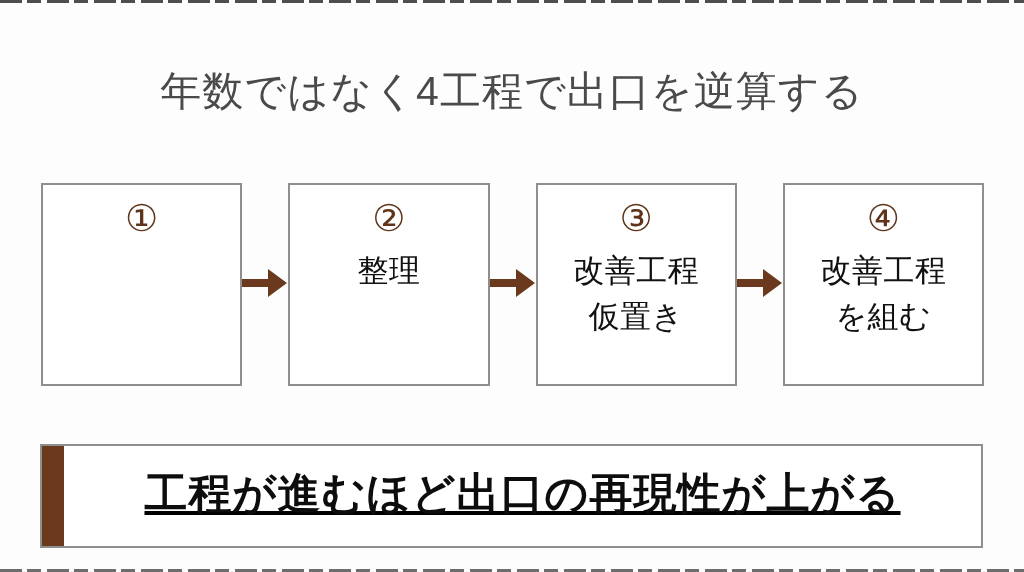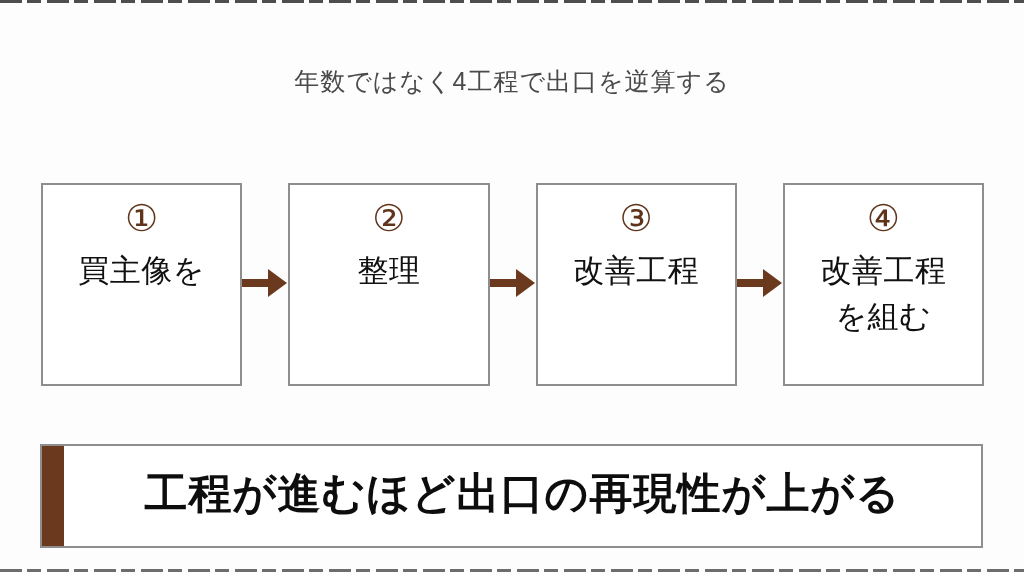--- a/index.html
+++ b/index.html
@@ -32,21 +32,21 @@
   }
   .edge-dashes.top { top: 0; }
   .edge-dashes.bottom { bottom: 0; opacity: 0.7; }
 
   .slide-title {
     position: absolute;
     top: 66px;
     left: 0;
     width: 100%;
     text-align: center;
-    font-size: 25px;
+    font-size: 41px;
     font-weight: 500;
     letter-spacing: 1px;
     color: #4a4a4a;
     line-height: 1.25;
   }
 
   .steps-row {
     position: absolute;
     left: 41px;
     top: 183px;
@@ -104,20 +104,21 @@
     position: absolute;
     left: 40px;
     top: 444px;
     width: 943px;
     height: 104px;
     box-sizing: border-box;
     border: 2px solid #8e8e8e;
     background: #ffffff;
     display: flex;
     align-items: stretch;
+    text-decoration: underline;
   }
 
   .banner-accent-bar {
     width: 22px;
     flex: none;
     background: #6b3a1e;
   }
 
   .banner-text {
     flex: 1;
@@ -136,21 +137,20 @@
 
 <div class="edge-dashes top"></div>
 
 <div class="slide-title">年数ではなく4工程で出口を逆算する</div>
 
 <div class="steps-row">
 
   <div class="step-box">
     <div class="step-number">①</div>
     <div class="step-label">
-      <span>買主像を</span>
     </div>
   </div>
 
   <div class="arrow-cell">
     <svg width="46" height="32" viewBox="0 0 46 32">
       <polygon points="0,12 26,12 26,2 45,16 26,30 26,20 0,20" fill="#6b3a1e"></polygon>
     </svg>
   </div>
 
   <div class="step-box">
@@ -163,20 +163,21 @@
   <div class="arrow-cell">
     <svg width="46" height="32" viewBox="0 0 46 32">
       <polygon points="0,12 26,12 26,2 45,16 26,30 26,20 0,20" fill="#6b3a1e"></polygon>
     </svg>
   </div>
 
   <div class="step-box">
     <div class="step-number">③</div>
     <div class="step-label">
       <span>改善工程</span>
+      <span>仮置き</span>
     </div>
   </div>
 
   <div class="arrow-cell">
     <svg width="46" height="32" viewBox="0 0 46 32">
       <polygon points="0,12 26,12 26,2 45,16 26,30 26,20 0,20" fill="#6b3a1e"></polygon>
     </svg>
   </div>
 
   <div class="step-box">

